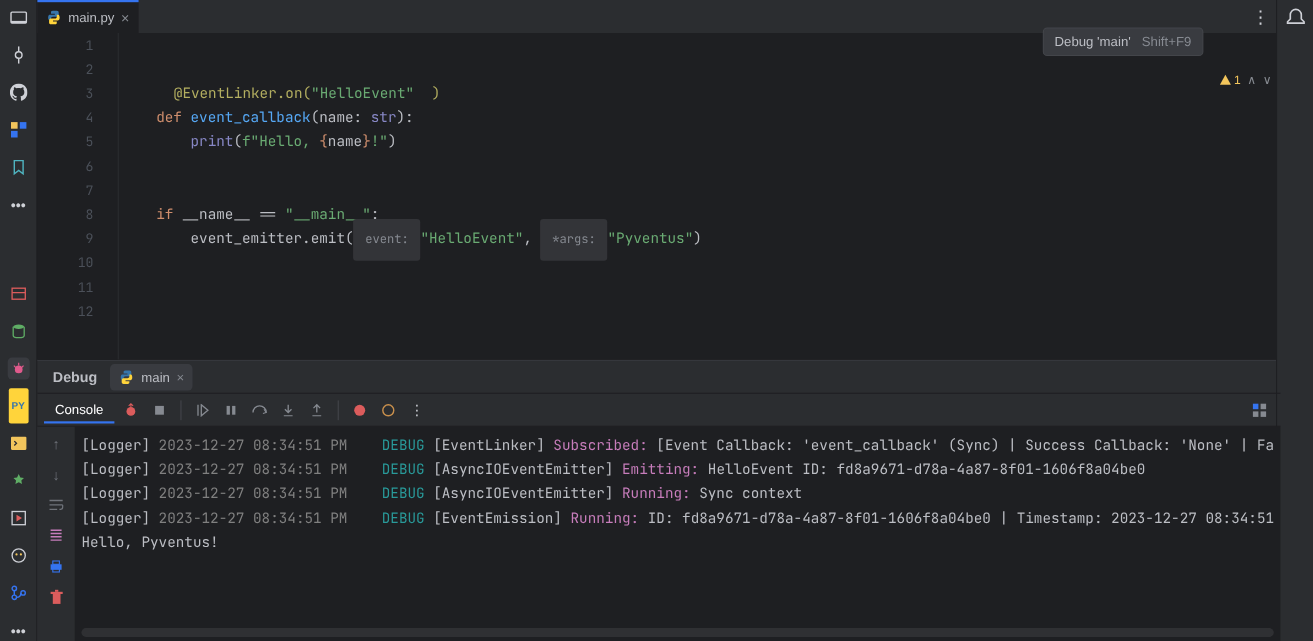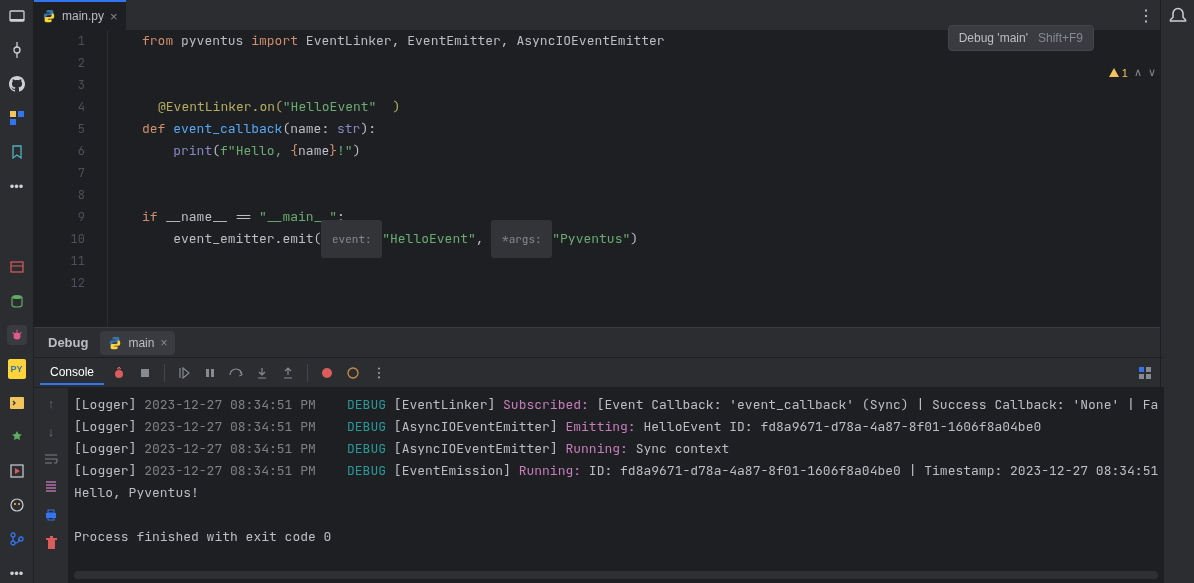--- a/index.html
+++ b/index.html
@@ -64,21 +64,21 @@
 .console .row { height:22px; line-height:22px; font-size:13px; white-space:pre;}
 .lg { color:#bcbec4;}
 .ts { color:#808080;}
 .dbg { color:#299999;}
 .brk { color:#bcbec4;}
 .act { color:#c77dbb;}
 .msg { color:#bcbec4;}
 .console .plain { color:#bcbec4;}
 .console .sbar { position:absolute; left:6px; bottom:4px; right:6px; height:8px; background:#2f3033; border-radius:4px;}
 
-.py-badge { background:#ffd43b; color:#3776ab; font-weight:700; width:18px; height:20px; border-radius:2px; font-size:9px; display:flex; align-items:center; justify-content:center;}
+.py-badge { background:#ffd43b; color:#3776ab; font-weight:700; width:18px; height:32px; border-radius:2px; font-size:9px; display:flex; align-items:center; justify-content:center;}
 </style>
 </head>
 <body>
 
 <div class="leftbar">
   <div class="ic">
       <svg viewBox="0 0 16 16">
         <rect x="1" y="3" width="14" height="10" rx="1" fill="none" stroke="#ced0d6" stroke-width="1.3"></rect>
         <rect x="1" y="11" width="14" height="2" fill="#ced0d6"></rect>
       </svg>
@@ -198,21 +198,20 @@
       <div class="ln">5</div>
       <div class="ln">6</div>
       <div class="ln">7</div>
       <div class="ln">8</div>
       <div class="ln">9</div>
       <div class="ln">10</div>
       <div class="ln">11</div>
       <div class="ln">12</div>
     </div>
     <div class="code mono">
-      <div class="line"><span class="kw">from </span><span class="id">pyventus </span><span class="kw">import </span><span class="id">EventLinker, EventEmitter, AsyncIOEventEmitter</span></div>
       <div class="line"></div>
       <div class="line"></div>
       <div class="line"><span class="dec">@EventLinker.on(</span><span class="str">"HelloEvent"</span><span class="dec">)</span></div>
       <div class="line"><span class="kw">def </span><span class="fn">event_callback</span><span class="id">(name: </span><span class="bi">str</span><span class="id">):</span></div>
       <div class="line"><span>    </span><span class="bi">print</span><span>(</span><span class="str">f"Hello, </span><span class="bfmt">{</span><span class="id">name</span><span class="bfmt">}</span><span class="str">!"</span><span>)</span></div>
       <div class="line"></div>
       <div class="line"></div>
       <div class="line"><span class="kw">if </span><span class="id">__name__ == </span><span class="str">"__main__"</span><span class="id">:</span></div>
       <div class="line"><span class="id">    event_emitter.emit(</span><span class="hint"> event: </span><span class="str">"HelloEvent"</span><span class="id">, </span><span class="hint"> *args: </span><span class="str">"Pyventus"</span><span class="id">)</span></div>
       <div class="line"></div>
@@ -344,21 +343,20 @@
               </svg>
             </div>
         </div>
         <div class="console mono">
           <div class="row"><span class="lg">[Logger] </span><span class="ts">2023-12-27 08:34:51 PM</span><span>    </span><span class="dbg">DEBUG </span><span class="brk">[EventLinker] </span><span class="act">Subscribed: </span><span class="msg">[Event Callback: 'event_callback' (Sync) | Success Callback: 'None' | Fa</span></div>
           <div class="row"><span class="lg">[Logger] </span><span class="ts">2023-12-27 08:34:51 PM</span><span>    </span><span class="dbg">DEBUG </span><span class="brk">[AsyncIOEventEmitter] </span><span class="act">Emitting: </span><span class="msg">HelloEvent ID: fd8a9671-d78a-4a87-8f01-1606f8a04be0</span></div>
           <div class="row"><span class="lg">[Logger] </span><span class="ts">2023-12-27 08:34:51 PM</span><span>    </span><span class="dbg">DEBUG </span><span class="brk">[AsyncIOEventEmitter] </span><span class="act">Running: </span><span class="msg">Sync context</span></div>
           <div class="row"><span class="lg">[Logger] </span><span class="ts">2023-12-27 08:34:51 PM</span><span>    </span><span class="dbg">DEBUG </span><span class="brk">[EventEmission] </span><span class="act">Running: </span><span class="msg">ID: fd8a9671-d78a-4a87-8f01-1606f8a04be0 | Timestamp: 2023-12-27 08:34:51</span></div>
           <div class="row plain">Hello, Pyventus!</div>
           <div class="row"></div>
-          <div class="row plain">Process finished with exit code 0</div>
           <div class="sbar"></div>
         </div>
       </div>
     </div>
   </div>
 
 </div>
 
 <div class="tooltip">
   <span>Debug 'main'</span>

